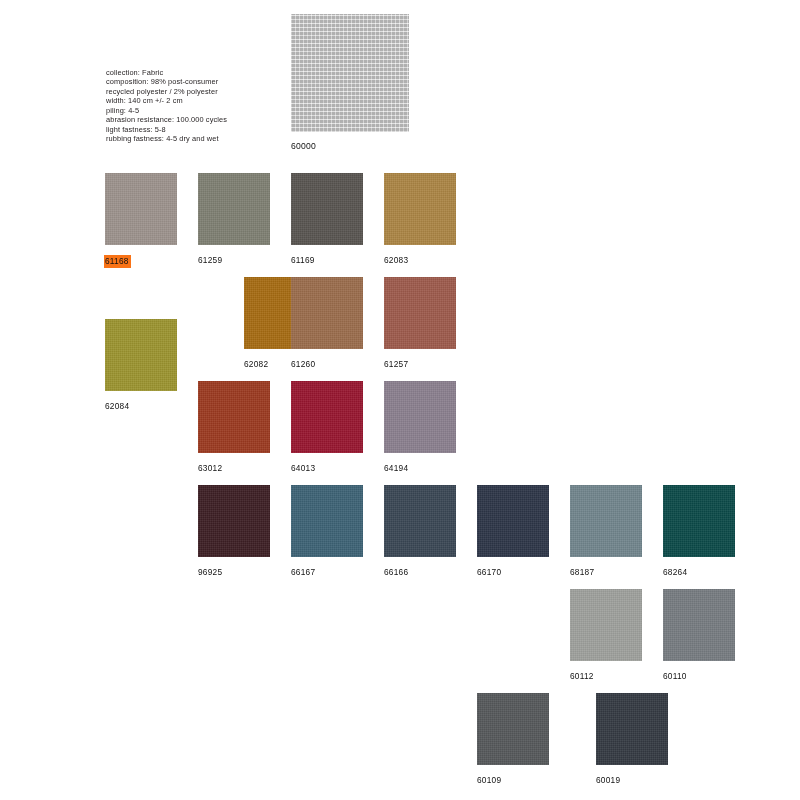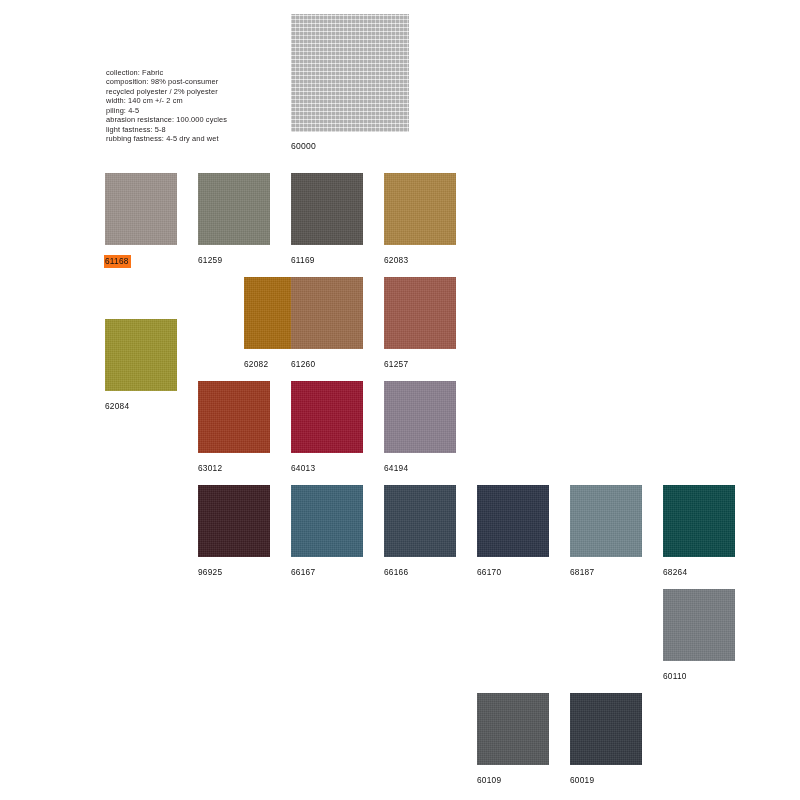--- a/index.html
+++ b/index.html
@@ -121,16 +121,17 @@
     <div class="swatch-cell" style="left: 384px; top: 277px;"><div class="swatch-chip" style="background: rgb(157, 90, 76);"></div><span class="swatch-label">61257</span></div>
     <div class="swatch-cell" style="left: 198px; top: 381px;"><div class="swatch-chip" style="background: rgb(155, 58, 32);"></div><span class="swatch-label">63012</span></div>
     <div class="swatch-cell" style="left: 291px; top: 381px;"><div class="swatch-chip" style="background: rgb(151, 22, 47);"></div><span class="swatch-label">64013</span></div>
     <div class="swatch-cell" style="left: 384px; top: 381px;"><div class="swatch-chip" style="background: rgb(138, 127, 142);"></div><span class="swatch-label">64194</span></div>
     <div class="swatch-cell" style="left: 198px; top: 485px;"><div class="swatch-chip" style="background: rgb(61, 31, 36);"></div><span class="swatch-label">96925</span></div>
     <div class="swatch-cell" style="left: 291px; top: 485px;"><div class="swatch-chip" style="background: rgb(61, 98, 117);"></div><span class="swatch-label">66167</span></div>
     <div class="swatch-cell" style="left: 384px; top: 485px;"><div class="swatch-chip" style="background: rgb(58, 70, 84);"></div><span class="swatch-label">66166</span></div>
     <div class="swatch-cell" style="left: 477px; top: 485px;"><div class="swatch-chip" style="background: rgb(45, 53, 71);"></div><span class="swatch-label">66170</span></div>
     <div class="swatch-cell" style="left: 570px; top: 485px;"><div class="swatch-chip" style="background: rgb(113, 133, 140);"></div><span class="swatch-label">68187</span></div>
     <div class="swatch-cell" style="left: 663px; top: 485px;"><div class="swatch-chip" style="background: rgb(11, 74, 72);"></div><span class="swatch-label">68264</span></div>
+    <div class="swatch-cell" style="left: 570px; top: 589px;"><div class="swatch-chip" style="background: rgb(158, 160, 156);"></div><span class="swatch-label">60112</span></div>
     <div class="swatch-cell" style="left: 663px; top: 589px;"><div class="swatch-chip" style="background: rgb(118, 123, 128);"></div><span class="swatch-label">60110</span></div>
     <div class="swatch-cell" style="left: 477px; top: 693px;"><div class="swatch-chip" style="background: rgb(85, 88, 90);"></div><span class="swatch-label">60109</span></div>
-    <div class="swatch-cell" style="left: 570px; top: 693px;"><div class="swatch-chip" style="background: rgb(52, 58, 66);"></div><span class="swatch-label">60019</span></div>
+    <div class="swatch-cell" style="left: 596px; top: 693px;"><div class="swatch-chip" style="background: rgb(52, 58, 66);"></div><span class="swatch-label">60019</span></div>
   </div>
 
 </body></html>

